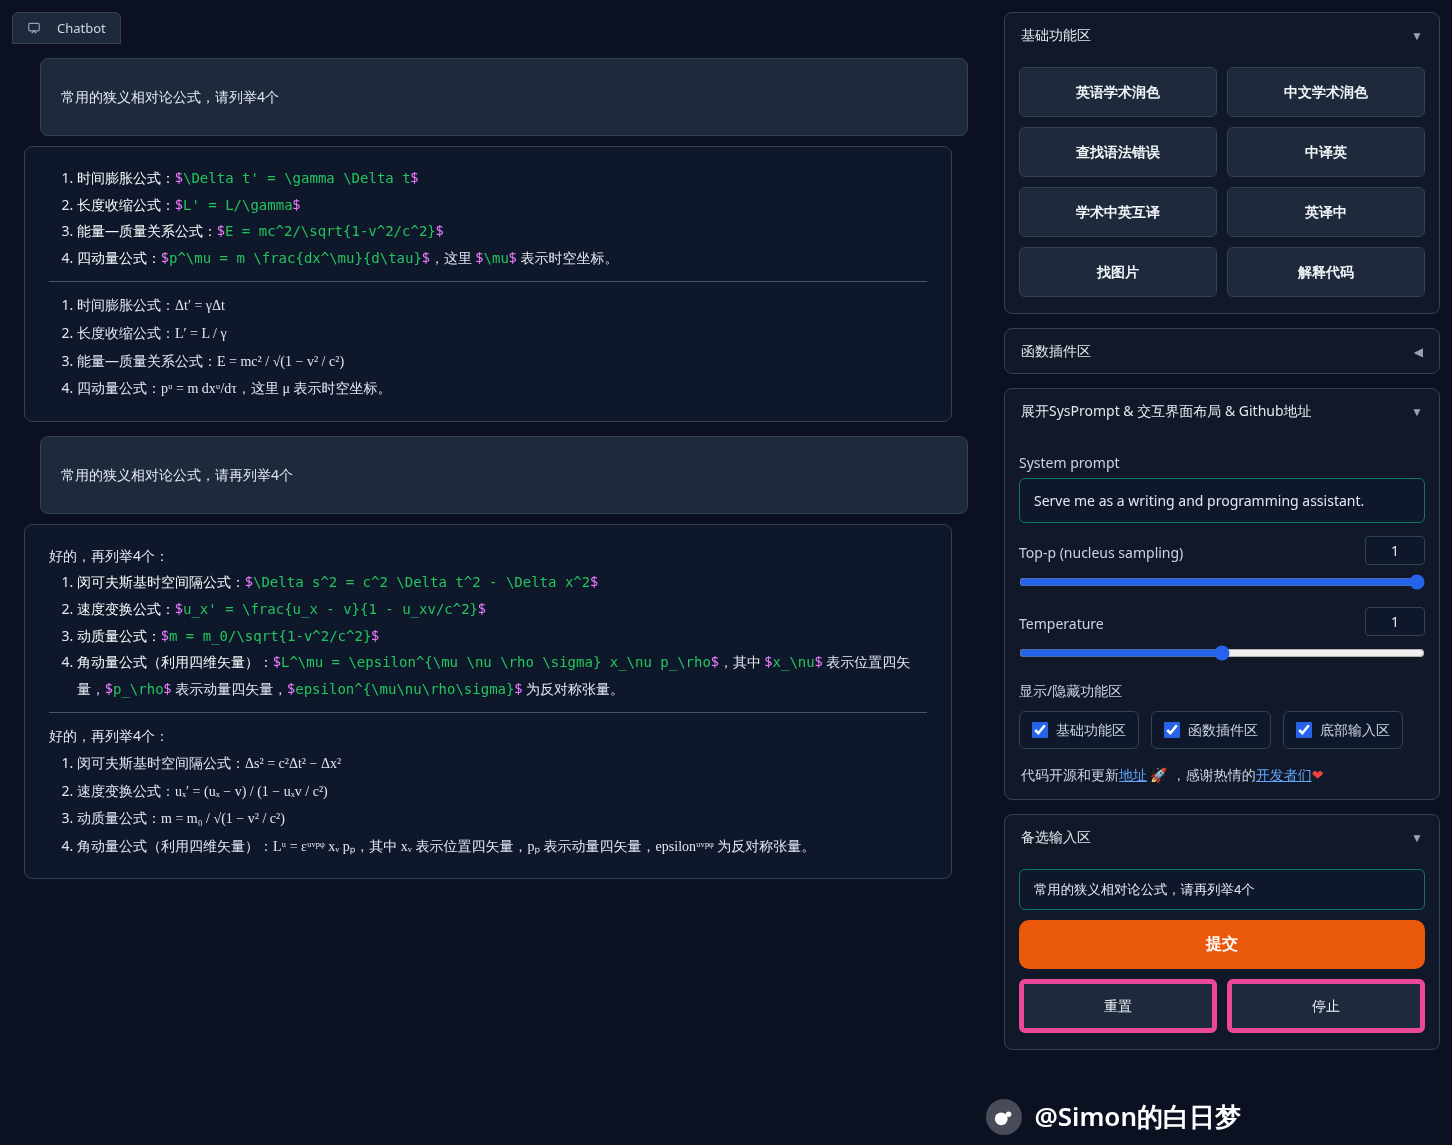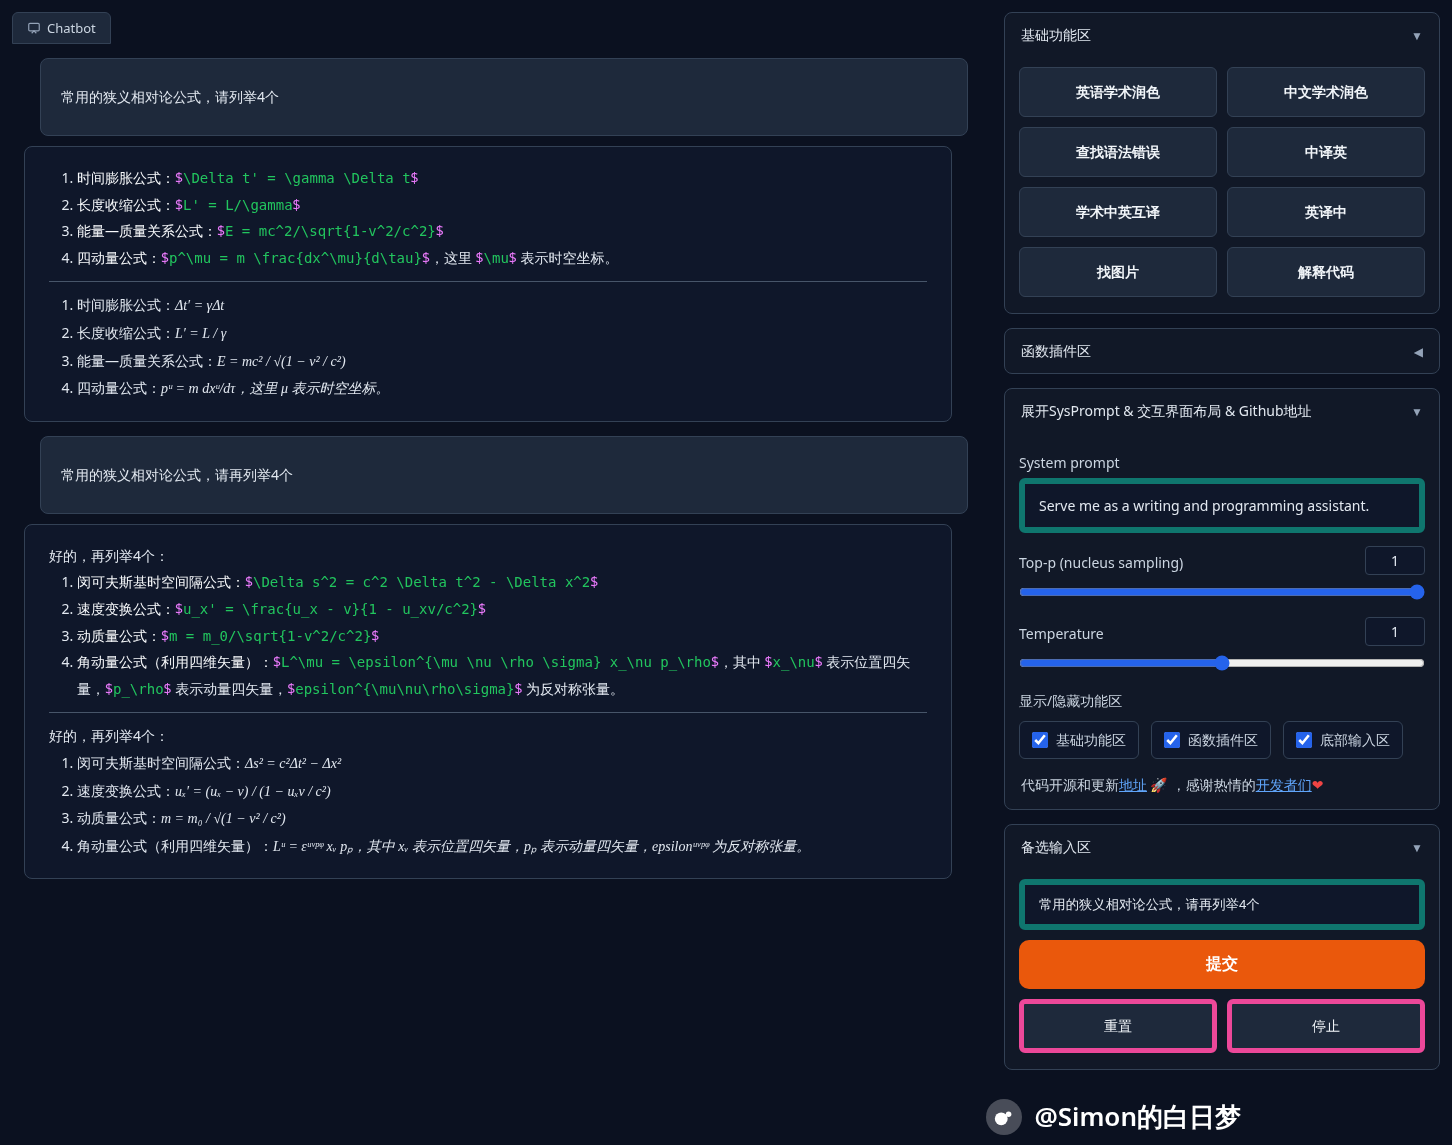--- a/index.html
+++ b/index.html
@@ -8,39 +8,39 @@
   color: #cbd5e1;
   font-family: -apple-system, system-ui, sans-serif;
   font-size: 14px;
   width: 1452px;
   height: 1145px;
   overflow: hidden;
   display: flex;
 }
 .left-panel { flex: 1; padding: 12px; overflow-y: auto; }
 .right-panel { width: 460px; padding: 12px; overflow-y: auto; }
-.tab-header { display: inline-flex; align-items: center; gap: 6px; background: #1e293b; border: 1px solid #334155; border-radius: 6px 6px 0 0; padding: 6px 14px; color: #cbd5e1; font-size: 13px; }
+.tab-header { display: inline-flex; align-items: center; gap: 16px; background: #1e293b; border: 1px solid #334155; border-radius: 6px 6px 0 0; padding: 6px 14px; color: #cbd5e1; font-size: 13px; }
 .tab-icon { width: 14px; height: 14px; display: inline-block; }
 .msg-user { background: #1e293b; border: 1px solid #334155; border-radius: 8px; padding: 28px 20px; margin: 14px 12px 10px 28px; color: #e2e8f0; }
 .msg-assistant { background: #0f172a; border: 1px solid #334155; border-radius: 8px; padding: 18px 24px; margin: 10px 28px 10px 12px; color: #e2e8f0; line-height: 1.9; }
 .msg-assistant ol { padding-left: 28px; }
 .raw-line .label { color: #f8fafc; }
 .raw-line .dollar { color: #e879f9; }
 .raw-line .formula { color: #22c55e; font-family: ui-monospace, Menlo, monospace; }
 .raw-line .trail { color: #e2e8f0; }
 hr.sep { border: none; border-top: 1px solid #475569; margin: 10px 0; }
 .rendered .label { color: #e2e8f0; }
-.rendered .math { font-style: italic; font-family: "Times New Roman", serif; color: #e2e8f0; }
+.rendered .math { font-family: "Times New Roman", serif; color: #e2e8f0; }
 .section { background: #111827; border: 1px solid #334155; border-radius: 8px; margin-bottom: 14px; }
 .section-header { display: flex; justify-content: space-between; align-items: center; padding: 12px 16px; cursor: pointer; color: #e2e8f0; }
 .section-body { padding: 10px 14px 16px; }
 .btn-grid { display: grid; grid-template-columns: 1fr 1fr; gap: 10px; }
 .fn-btn { background: #1e293b; border: 1px solid #334155; border-radius: 6px; padding: 14px 0; text-align: center; color: #f1f5f9; font-weight: 600; cursor: pointer; }
 .field-label { color: #cbd5e1; margin: 10px 0 6px; }
-.textish { background: #0f172a; border: 6px solid #0f766e; border-radius: 6px; padding: 12px 14px; color: #e2e8f0; width: 100%; }
+.textish { background: #0f172a; border: 1px solid #0f766e; border-radius: 6px; padding: 12px 14px; color: #e2e8f0; width: 100%; }
 .slider-row { display: flex; justify-content: space-between; align-items: center; margin-top: 10px; }
 .slider-val { background: #0f172a; border: 1px solid #334155; border-radius: 4px; width: 60px; text-align: center; padding: 4px 0; color: #e2e8f0; }
 input[type=range] { width: 100%; margin-top: 6px; accent-color: #2563eb; }
 .chk-row { display: flex; flex-wrap: wrap; gap: 12px; margin-top: 10px; }
 .chk { display: inline-flex; align-items: center; gap: 8px; background: #0f172a; border: 1px solid #334155; border-radius: 6px; padding: 8px 12px; }
 .chk input { width: 16px; height: 16px; accent-color: #2563eb; }
 .link { color: #60a5fa; text-decoration: underline; }
 .footer-note { color: #cbd5e1; font-size: 14px; padding: 0 16px 14px; }
 .heart { color: #ef4444; }
 .submit-btn { background: #ea580c; color: #fff; border: none; border-radius: 10px; padding: 14px 0; width: 100%; font-size: 16px; font-weight: 600; cursor: pointer; margin-top: 10px; }

